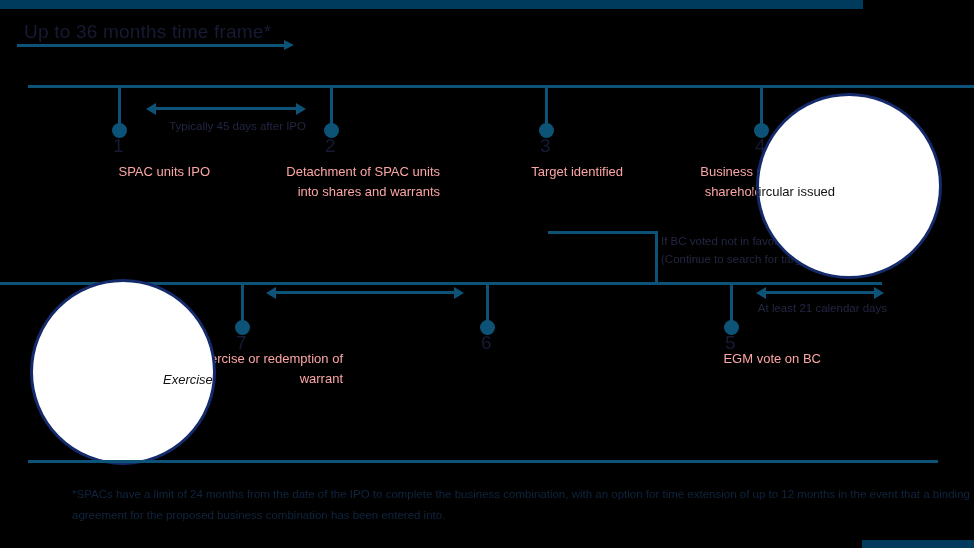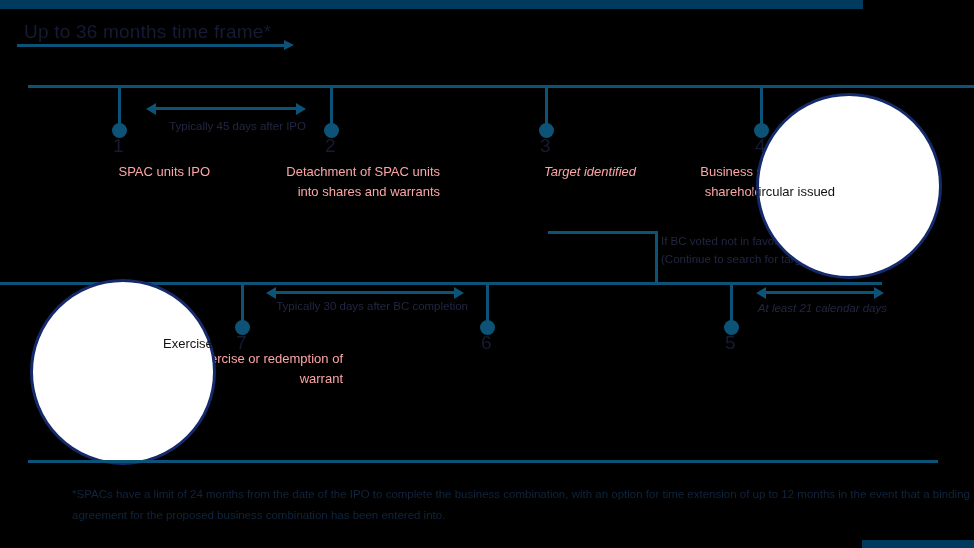--- a/index.html
+++ b/index.html
@@ -156,21 +156,21 @@
   .circle-a { left: 756px; top: 93px;  width: 186px; height: 186px; }
   .circle-b { left: 30px;  top: 279px; width: 186px; height: 186px; }
 
   .overlay-text {
     position: absolute;
     font-size: 13px;
     color: #111111;
     white-space: nowrap;
   }
   .overlay-text-a { left: 752px; top: 184px; }
-  .overlay-text-b { left: 163px; top: 336px; }
+  .overlay-text-b { left: 163px; top: 372px; font-style: italic; }
 
   
   .footnote {
     position: absolute;
     left: 28px; top: 484px;
     width: 912px;
     font-size: 11.5px;
     line-height: 21px;
     color: #10253f;
     margin-left: 44px;
@@ -202,21 +202,21 @@
     <div class="num">2</div>
   </div>
   <div class="node-label" style="left:240px; top:162px; width:200px;">Detachment of SPAC units
 into shares and warrants</div>
 
   <div class="node down" style="left:545px; top:88px;">
     <div class="stem"></div>
     <div class="dot"></div>
     <div class="num">3</div>
   </div>
-  <div class="node-label" style="left:456px; top:162px; width:180px;font-style:italic;">Target identified</div>
+  <div class="node-label" style="left:443px; top:162px; width:180px;">Target identified</div>
 
   <div class="node down" style="left:760px; top:88px;">
     <div class="stem"></div>
     <div class="dot"></div>
     <div class="num">4</div>
   </div>
   <div class="node-label" style="left:664px; top:162px; width:196px;">Business Combination (BC)
 shareholder circular issued</div>
 
   <div class="interval" style="left:155px; top:107px; width:142px;"></div>
@@ -241,26 +241,26 @@
     <div class="stem"></div>
     <div class="dot"></div>
     <div class="num">6</div>
   </div>
 
   <div class="node down" style="left:730px; top:285px;">
     <div class="stem"></div>
     <div class="dot"></div>
     <div class="num">5</div>
   </div>
+  <div class="node-label" style="left:641px; top:349px; width:180px;">EGM vote on BC</div>
 
   <div class="interval" style="left:275px; top:291px; width:180px;"></div>
-  <div class="interval-label" style="left:262px; top:300px; width:206px;">Typically 30 days after BC completion</div>
 
   <div class="interval" style="left:765px; top:291px; width:110px;"></div>
-  <div class="interval-label" style="left:755px; top:302px; width:132px;font-style:italic;">At least 21 calendar days</div>
+  <div class="interval-label" style="left:755px; top:302px; width:132px;">At least 21 calendar days</div>
 
   <div class="circle-overlay circle-a"></div>
   <div class="circle-overlay circle-b"></div>
 
   <div class="overlay-text overlay-text-a">circular issued</div>
   <div class="overlay-text overlay-text-b">Exercise</div>
 
   <div class="footnote-rule"></div>
   <div class="footnote">*SPACs have a limit of 24 months from the date of the IPO to complete the business combination, with an option for time extension of up to 12 months in the event that a binding agreement for the proposed business combination has been entered into.</div>
 

